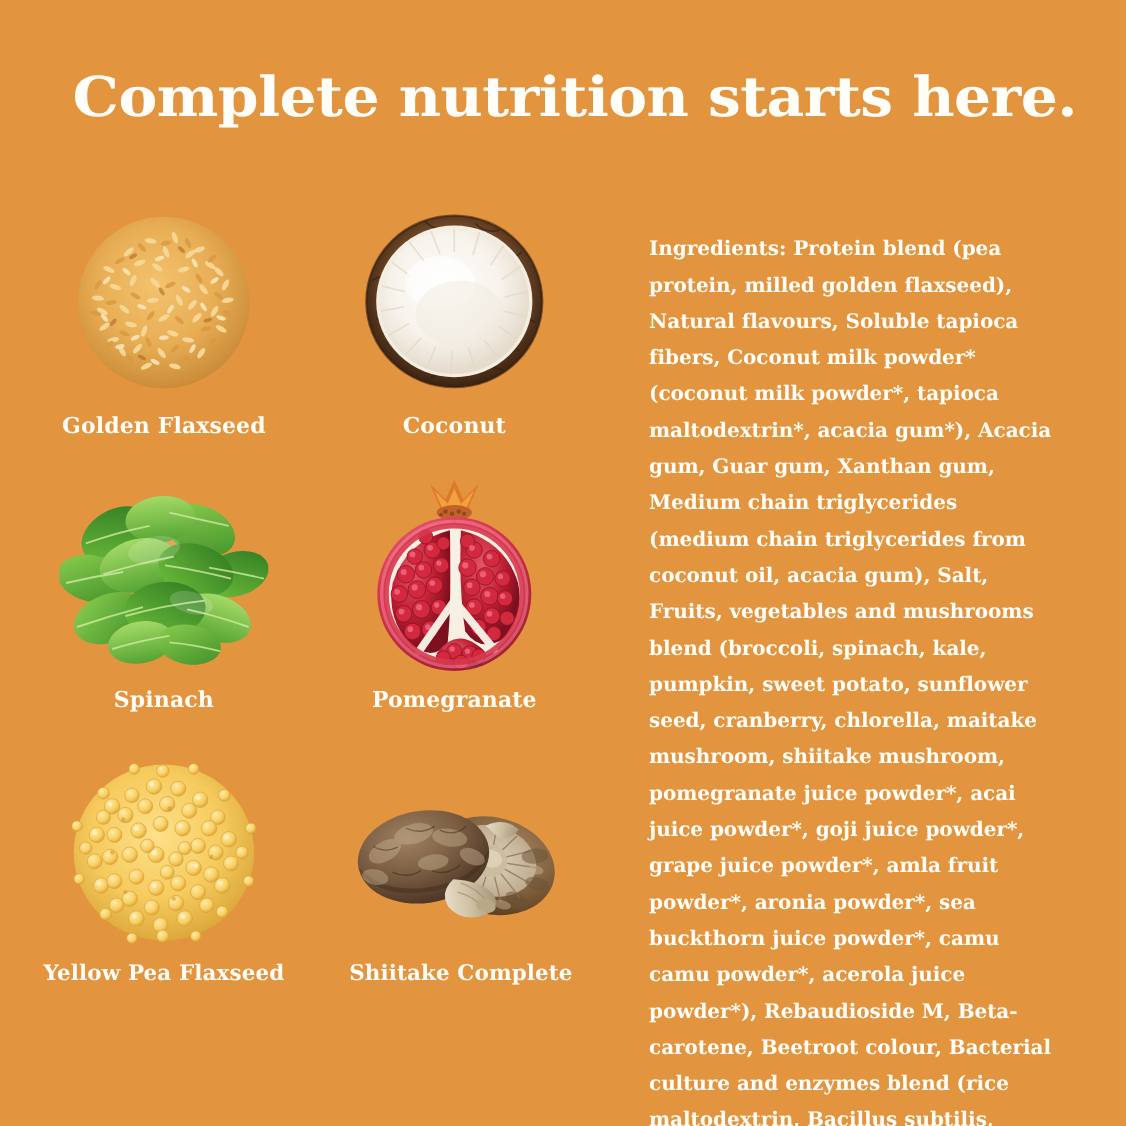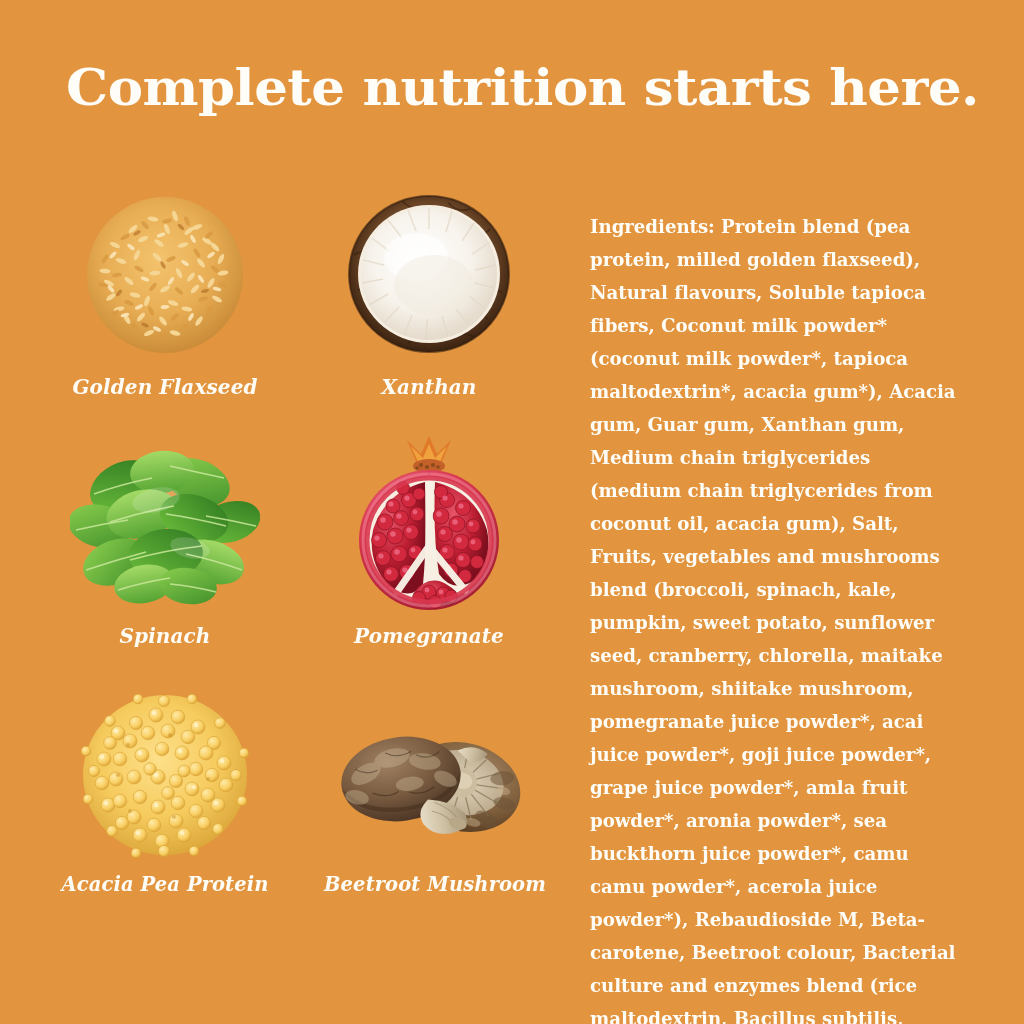--- a/index.html
+++ b/index.html
@@ -24,22 +24,22 @@
     letter-spacing:-0.5px;
     line-height:1.05;
     white-space:nowrap;
     transform:scaleX(1.06);
     transform-origin:left top;
   }
 
   
   .grid{
     position:absolute;
-    left:26px; top:185px;
-    width:540px; height:740px;font-style:italic;
+    left:10px; top:185px;
+    width:540px; height:740px;
   }
   .cell{position:absolute;width:262px;height:246px;}
   .cell .art{
     position:absolute;left:0;top:0;width:262px;height:185px;
   }
   .cell .art svg{display:block;margin:0 auto;}
   .caption{
     position:absolute;
     left:0; top:190px;
     width:262px;
@@ -248,21 +248,21 @@
               <path d="M24 98 L45 94"></path>
               <path d="M25 75 L46 80"></path>
             <path d="M34 53 L51 66"></path>
               <path d="M50 35 L64 53"></path>
               <path d="M70 25 L78 46"></path>
           </g>
           <ellipse cx="78" cy="72" rx="32" ry="24" fill="#ffffff" opacity="0.6"></ellipse>
           <ellipse cx="96" cy="100" rx="40" ry="30" fill="#efe8dc" opacity="0.45"></ellipse>
         </svg>
       </div>
-      <div class="caption">Xanthan</div>
+      <div class="caption">Coconut</div>
     </div>
 
     <div class="cell c3">
       <div class="art">
         <svg width="176" height="180" viewBox="0 0 176 180" aria-hidden="true">
           <defs>
             <radialGradient id="pomSkin" cx="40%" cy="32%" r="70%">
               <stop offset="0%" stop-color="#f2778a"></stop>
               <stop offset="60%" stop-color="#d8374f"></stop>
               <stop offset="100%" stop-color="#a81f33"></stop>
@@ -529,21 +529,21 @@
           <g fill="#c89230" opacity="0.5">
             <circle cx="56" cy="62" r="2"></circle>
               <circle cx="98" cy="52" r="2"></circle>
             <circle cx="136" cy="96" r="2"></circle>
               <circle cx="102" cy="134" r="2"></circle>
             <circle cx="58" cy="128" r="2"></circle>
               <circle cx="46" cy="92" r="2"></circle>
           </g>
         </svg>
       </div>
-      <div class="caption">Acacia Pea Protein</div>
+      <div class="caption">Yellow Pea Flaxseed</div>
     </div>
 
     <div class="cell c5">
       <div class="art">
         <svg width="200" height="140" viewBox="0 0 200 140" style="margin-top:32px" aria-hidden="true">
           <defs>
             <radialGradient id="capA" cx="40%" cy="28%" r="72%">
               <stop offset="0%" stop-color="#9f8062"></stop>
               <stop offset="55%" stop-color="#7a5c41"></stop>
               <stop offset="100%" stop-color="#4e3726"></stop>
@@ -620,21 +620,21 @@
 
             <path d="M24 24 q22 4 34 18 q6 14 -10 18 q-22 4 -32 -12 q-6 -14 8 -24 z" fill="url(#stemG)"></path>
             <g stroke="#a4947a" stroke-width="1.2" fill="none" opacity="0.8">
               <path d="M30 28 q16 8 22 22"></path>
                 <path d="M26 36 q16 6 22 20"></path>
             </g>
             <ellipse cx="50" cy="52" rx="9" ry="6" fill="#b9a888" transform="rotate(24 50 52)"></ellipse>
           </g>
         </svg>
       </div>
-      <div class="caption">Beetroot Mushroom</div>
+      <div class="caption">Shiitake Complete</div>
     </div>
 
   </div>
 
   <div class="ingredients">
     <p><span>Ingredients:</span><span> Protein blend (pea protein, milled golden flaxseed), Natural flavours, Soluble tapioca fibers, Coconut milk powder* (coconut milk powder*, tapioca maltodextrin*, acacia gum*), Acacia gum, Guar gum, Xanthan gum, Medium chain triglycerides (medium chain triglycerides from coconut oil, acacia gum), Salt, Fruits, vegetables and mushrooms blend (broccoli, spinach, kale, pumpkin, sweet potato, sunflower seed, cranberry, chlorella, maitake mushroom, shiitake mushroom, pomegranate juice powder*, acai juice powder*, goji juice powder*, grape juice powder*, amla fruit powder*, aronia powder*, sea buckthorn juice powder*, camu camu powder*, acerola juice powder*), Rebaudioside M, Beta-carotene, Beetroot colour, Bacterial culture and enzymes blend (rice maltodextrin, Bacillus subtilis, amylase, protease).</span></p>
     <p class="organic">*Organic ingredients</p>
   </div>
 
 </div>

